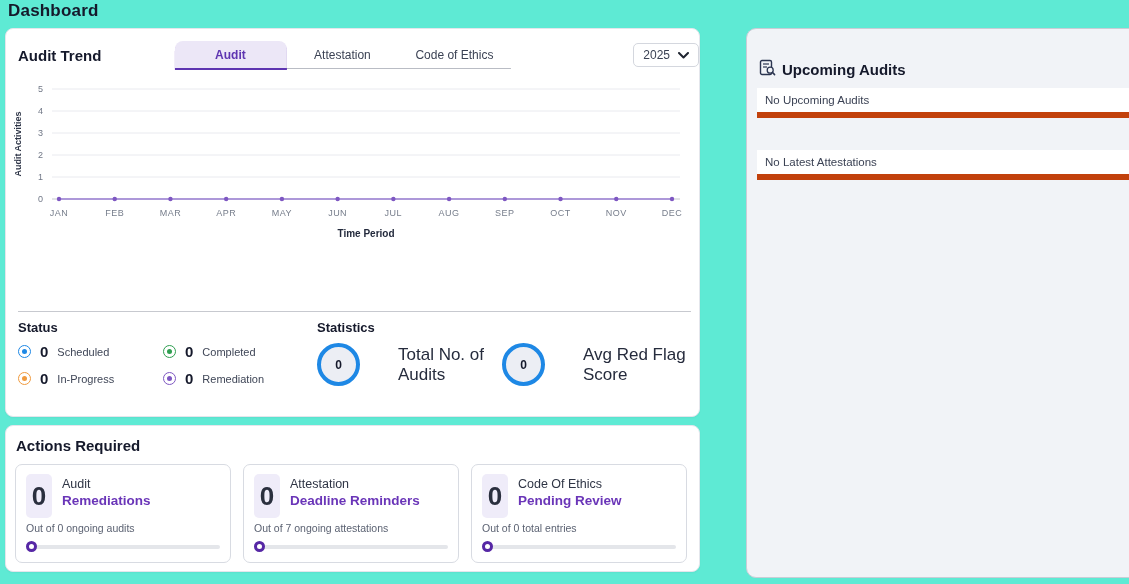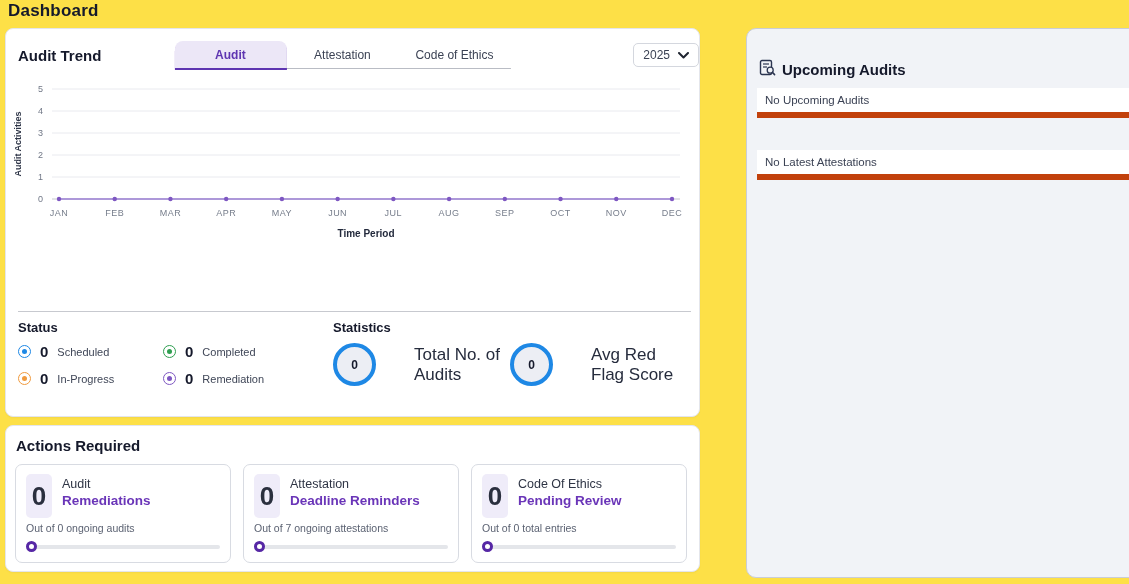--- a/index.html
+++ b/index.html
@@ -1,18 +1,18 @@
 <!DOCTYPE html>
 <html><head>
 <meta charset="utf-8">
 <style>
   * { margin:0; padding:0; box-sizing:border-box; }
   html,body { background:#edeff5; }
   body { font-family:"Liberation Sans", sans-serif; color:#1f2430; }
-  .page { position:relative; width:1129px; height:584px; background:#fde047; overflow:hidden; }
+  .page { position:relative; width:1129px; height:584px; background:#5eead4; overflow:hidden; }
 
   .page-title { position:absolute; left:8px; top:1px; font-size:17px; font-weight:600; color:#15192b; letter-spacing:.2px; }
 
   .card { background:#ffffff; border:1px solid #e4e6ec; border-radius:8px; box-shadow:0 1px 2px rgba(20,25,40,.04); }
 
   
   .trend-card { position:absolute; left:5px; top:28px; width:695px; height:389px; display:flex; flex-direction:column; }
   .trend-header { position:relative; display:flex; align-items:center; padding:12px 0 4px 12px; height:44px; }
   .trend-title { font-size:15px; font-weight:700; color:#15192b; }
 
@@ -20,21 +20,21 @@
   .tab { width:112px; text-align:center; font-size:12px; padding:7px 0 6px; color:#3b4254; cursor:pointer; background:transparent; border:none; }
   .tab.active { background:#ece7f7; border-radius:8px 8px 0 0; color:#5e35b1; font-weight:700; box-shadow:0 2px 0 0 #5e35b1; }
 
   .year-select { margin-left:auto; display:flex; align-items:center; gap:8px; border:1px solid #d4d7de; border-radius:5px; background:#fff; padding:3px 9px; font-size:12px; color:#3b4254; cursor:pointer; height:24px; }
   .year-select svg { display:block; }
 
   .chart-wrap { padding:4px 8px 0 6px; }
   .trend-spacer { flex:1; }
   .trend-divider { border-top:1.5px solid #c7c9cf; margin:0 8px 0 12px; }
 
-  .bottom-row { display:flex; padding:8px 12px 10px 12px; height:104px;gap:16px; }
+  .bottom-row { display:flex; padding:8px 12px 10px 12px; height:104px; }
   .status-block { width:292px; }
   .section-subtitle { font-size:13px; font-weight:700; color:#15192b; margin-bottom:8px; }
   .status-grid { display:grid; grid-template-columns:145px 145px; row-gap:10px; }
   .status-item { display:flex; align-items:center; gap:9px; }
   .status-icon { width:13px; height:13px; border-radius:50%; border:1.7px solid; display:flex; align-items:center; justify-content:center; flex:none; }
   .status-dot { width:5px; height:5px; border-radius:50%; }
   .status-value { font-size:15px; font-weight:700; color:#15192b; }
   .status-label { font-size:11px; color:#3f4657; }
 
   .stats-block { flex:1; padding-left:7px; }

